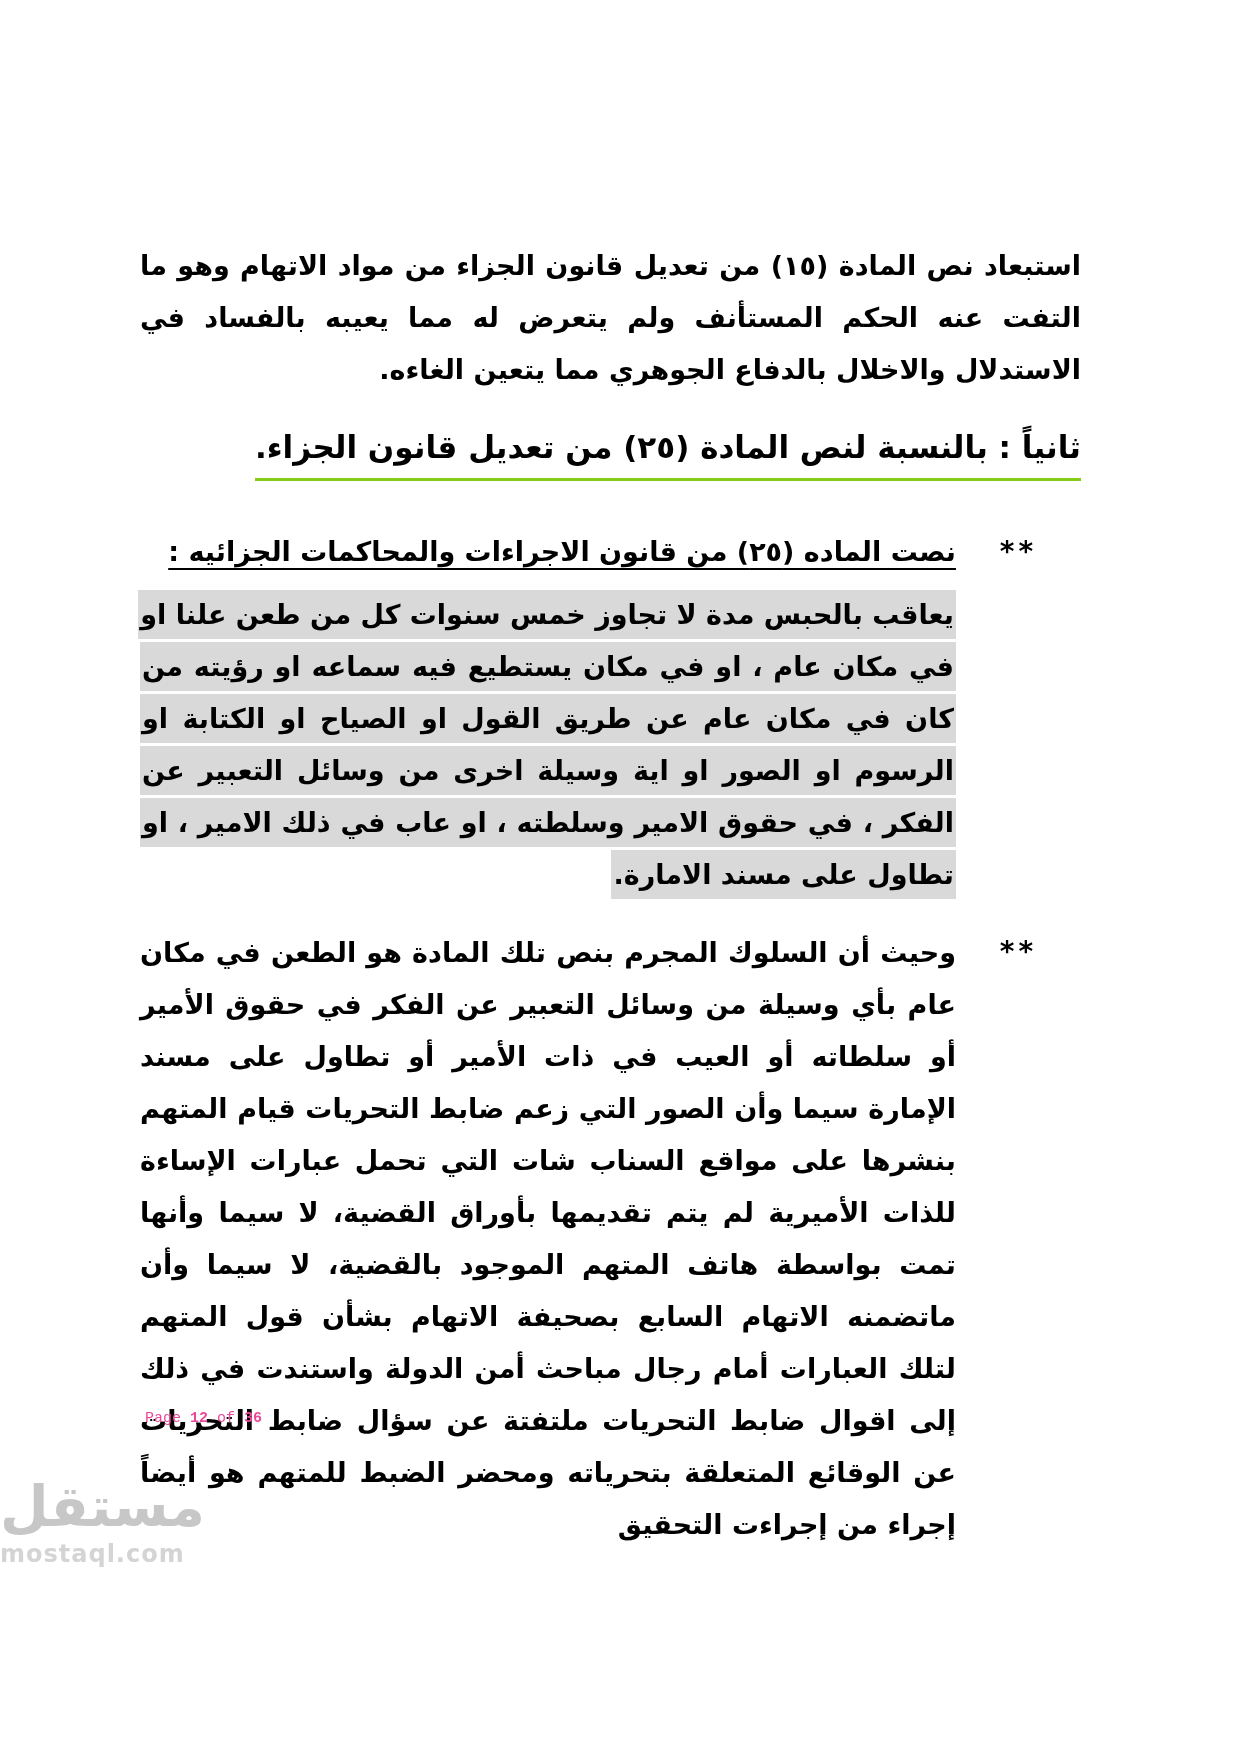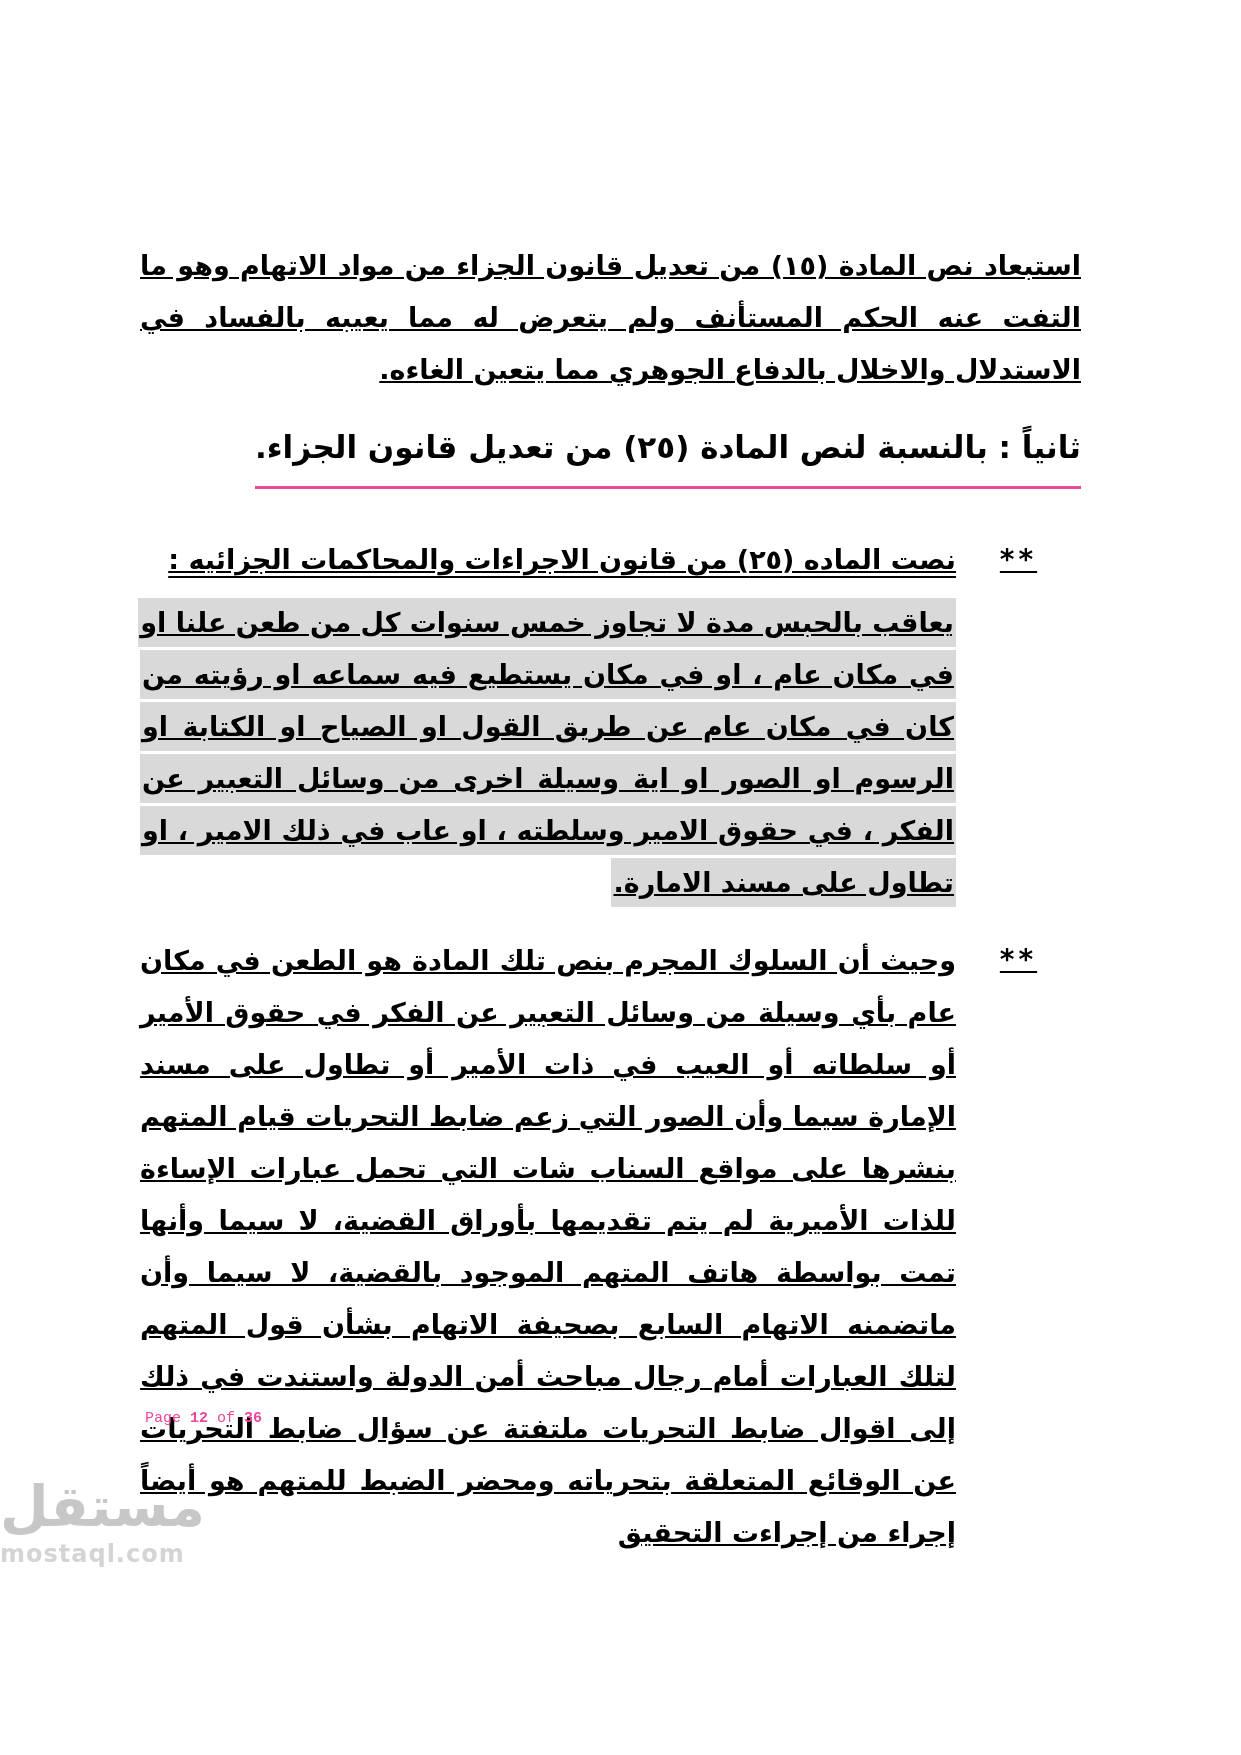--- a/index.html
+++ b/index.html
@@ -15,40 +15,39 @@
     overflow:hidden;
     font-family:"DejaVu Sans",sans-serif;
     color:#000;
   }
   .content{
     position:absolute;
     top:240px;
     right:160px;
     width:941px;
     direction:rtl;
-    text-decoration:underline;
   }
   .para{
     margin:0;
     font-size:27px;
     font-weight:700;
     line-height:52px;
     text-align:justify;
   }
   .heading{
     margin:28px 0 0 0;
     font-size:31px;
     font-weight:800;
     line-height:46px;
     text-align:right;
   }
   .heading-text{
     display:inline-block;
-    border-bottom:3px solid #ec4899;
-    padding-bottom:16px;
+    border-bottom:3px solid #84cc16;
+    padding-bottom:8px;
   }
   .bullet-row{
     display:grid;
     grid-template-columns:125px 1fr;
     margin-top:46px;
   }
   .bullet-row.analysis{margin-top:26px;}
   .marker{
     font-size:28px;
     font-weight:700;

